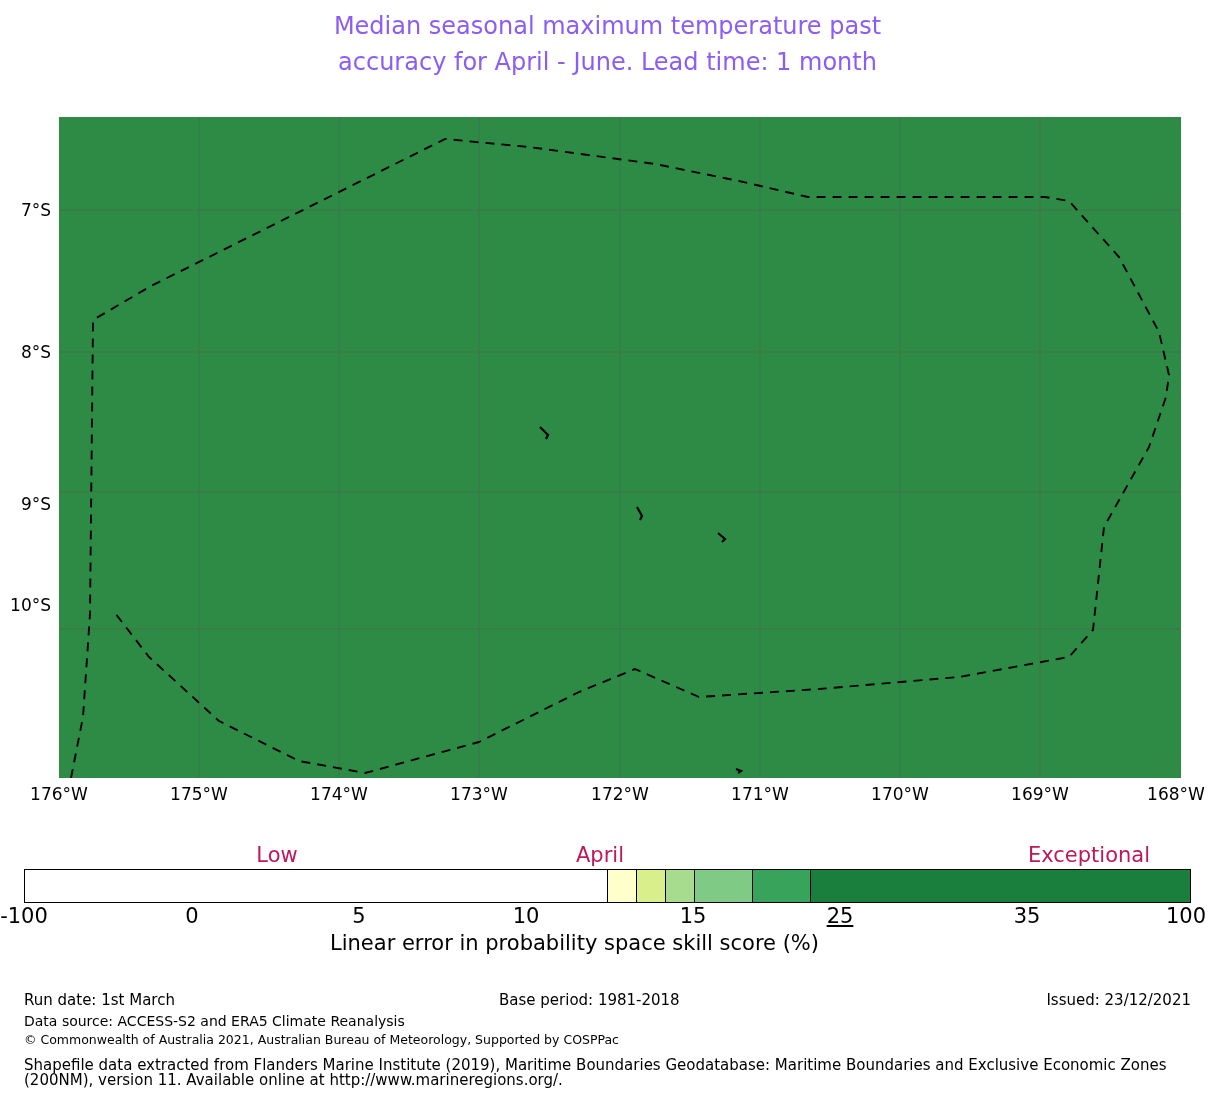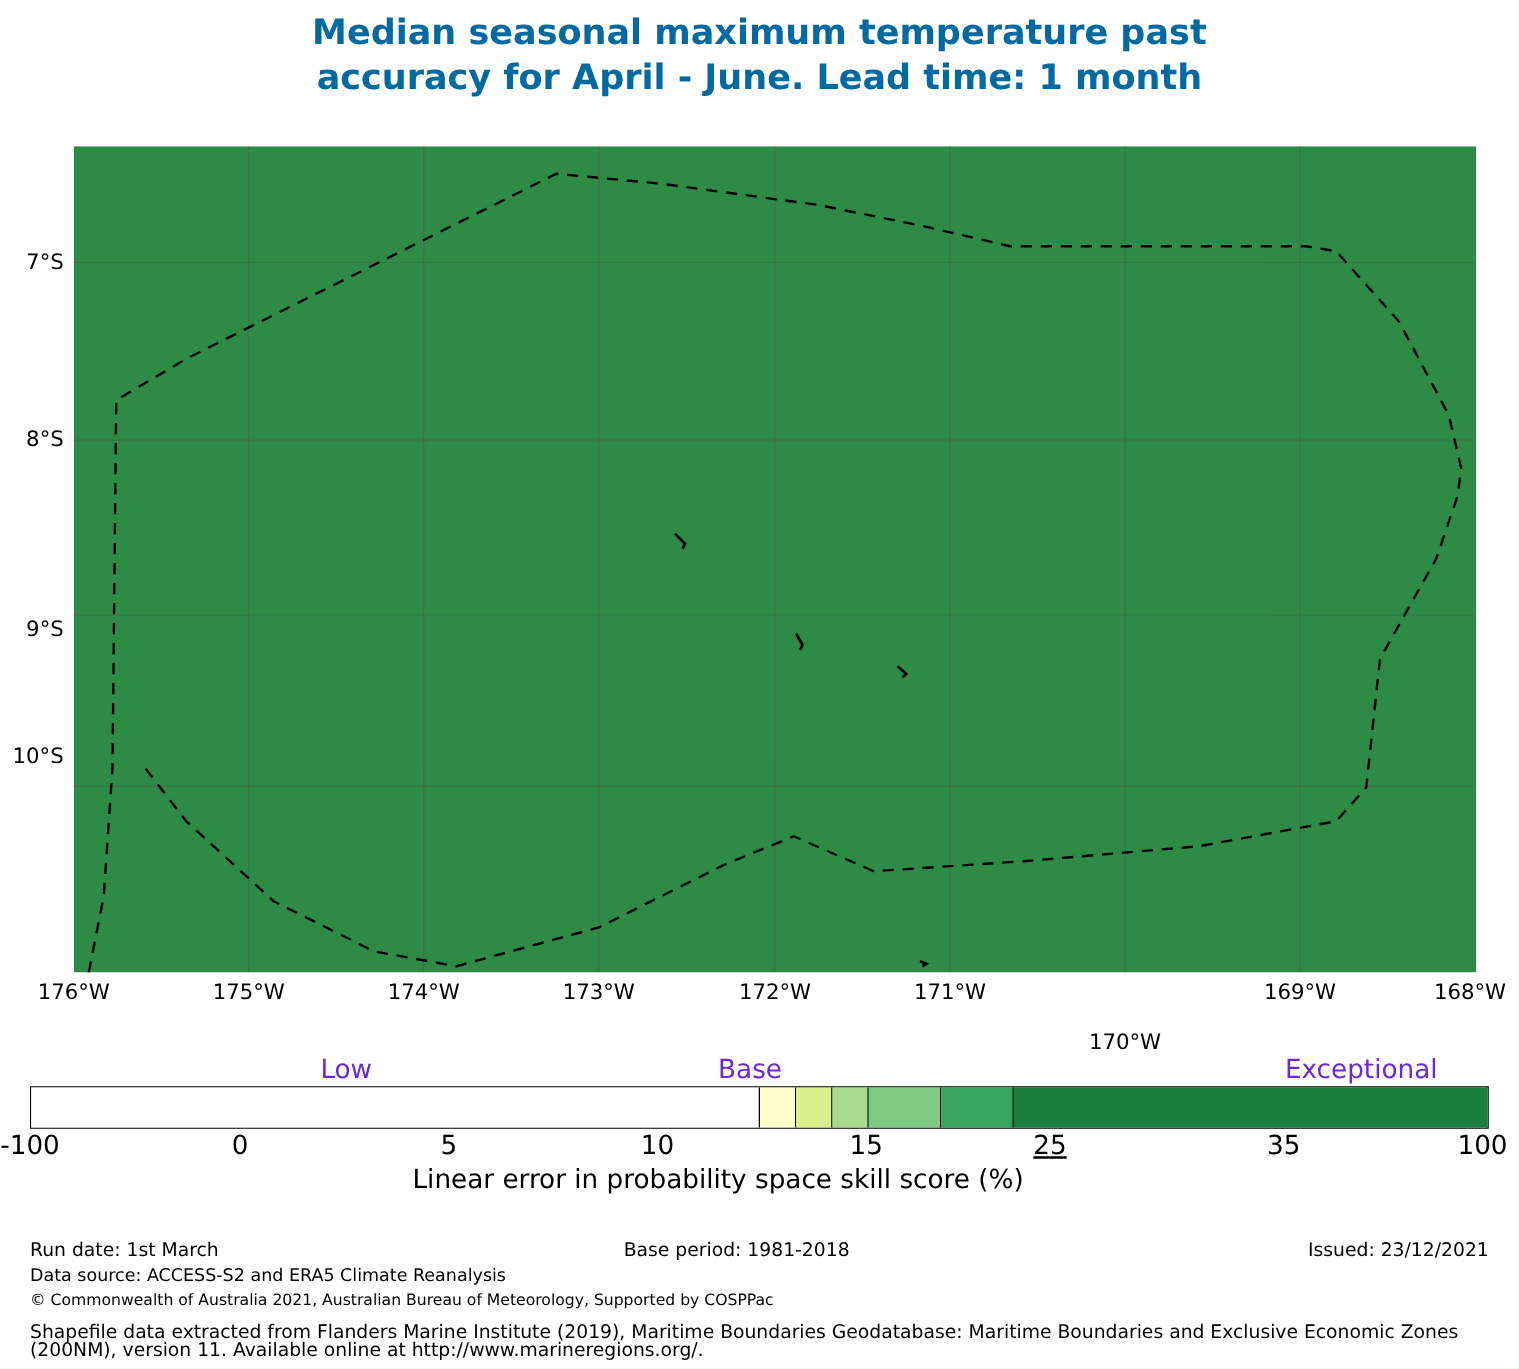--- a/index.html
+++ b/index.html
@@ -16,25 +16,24 @@
     overflow: hidden;
   }
 
   
   #title {
     position: absolute;
     left: 0;
     top: 8px;
     width: 1215px;
     text-align: center;
-    font-size: 28px;
+    font-size: 24px;
     line-height: 36px;
-    color: #0369a1;
+    color: #8b5cf6;
     white-space: pre-line;
-    font-weight: bold;
   }
 
   
   #plot-wrap {
     position: absolute;
     left: 59px;
     top: 117px;
     width: 1122px;
     height: 661px;
   }
@@ -87,21 +86,21 @@
     box-sizing: border-box;
   }
   .cseg {
     height: 100%;
     box-sizing: border-box;
   }
   .cat-label {
     position: absolute;
     font-size: 21px;
     line-height: 21px;
-    color: #6d28d9;
+    color: #be185d;
     white-space: nowrap;
     transform: translateX(-50%);
     top: 845px;
   }
   .cbtick {
     position: absolute;
     top: 906px;
     font-size: 21px;
     line-height: 21px;
     color: #000;
@@ -235,26 +234,26 @@
 <div class="ytick" style="top:344px;">8°S</div>
 <div class="ytick" style="top:484px;margin-top:12px;">9°S</div>
 <div class="ytick" style="top:597px;">10°S</div>
 
 <div class="xtick" style="left:59px;">176°W</div>
 <div class="xtick" style="left:199px;">175°W</div>
 <div class="xtick" style="left:339px;">174°W</div>
 <div class="xtick" style="left:479px;">173°W</div>
 <div class="xtick" style="left:620px;">172°W</div>
 <div class="xtick" style="left:760px;">171°W</div>
-<div class="xtick" style="left:900px;margin-top:40px;">170°W</div>
+<div class="xtick" style="left:900px;">170°W</div>
 <div class="xtick" style="left:1040px;text-align:right;">169°W</div>
 <div class="xtick" style="left:1176px;">168°W</div>
 
 <div class="cat-label" style="left:277px;">Low</div>
-<div class="cat-label" style="left:600px;">Base</div>
+<div class="cat-label" style="left:600px;">April</div>
 <div class="cat-label" style="left:1089px;">Exceptional</div>
 
 <div id="cbar-wrap">
   <div id="cbar">
       <div class="cseg" style="width: 50%; background: rgb(255, 255, 255); border-right: 1px solid rgb(0, 0, 0);"></div>
       <div class="cseg" style="width: 2.5%; background: rgb(255, 255, 204); border-right: 1px solid rgb(0, 0, 0);"></div>
       <div class="cseg" style="width: 2.5%; background: rgb(217, 239, 139); border-right: 1px solid rgb(0, 0, 0);"></div>
       <div class="cseg" style="width: 2.5%; background: rgb(167, 220, 142); border-right: 1px solid rgb(0, 0, 0);"></div>
       <div class="cseg" style="width: 5%; background: rgb(127, 203, 134); border-right: 1px solid rgb(0, 0, 0);"></div>
       <div class="cseg" style="width: 5%; background: rgb(56, 163, 90); border-right: 1px solid rgb(0, 0, 0);"></div>

